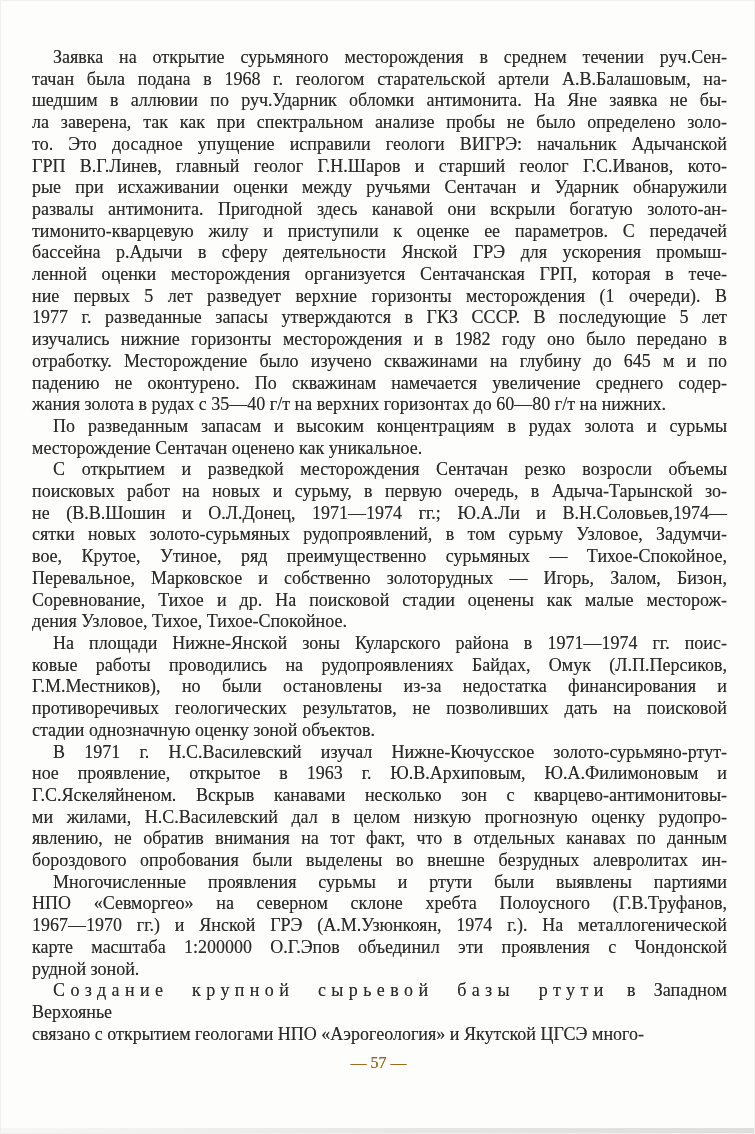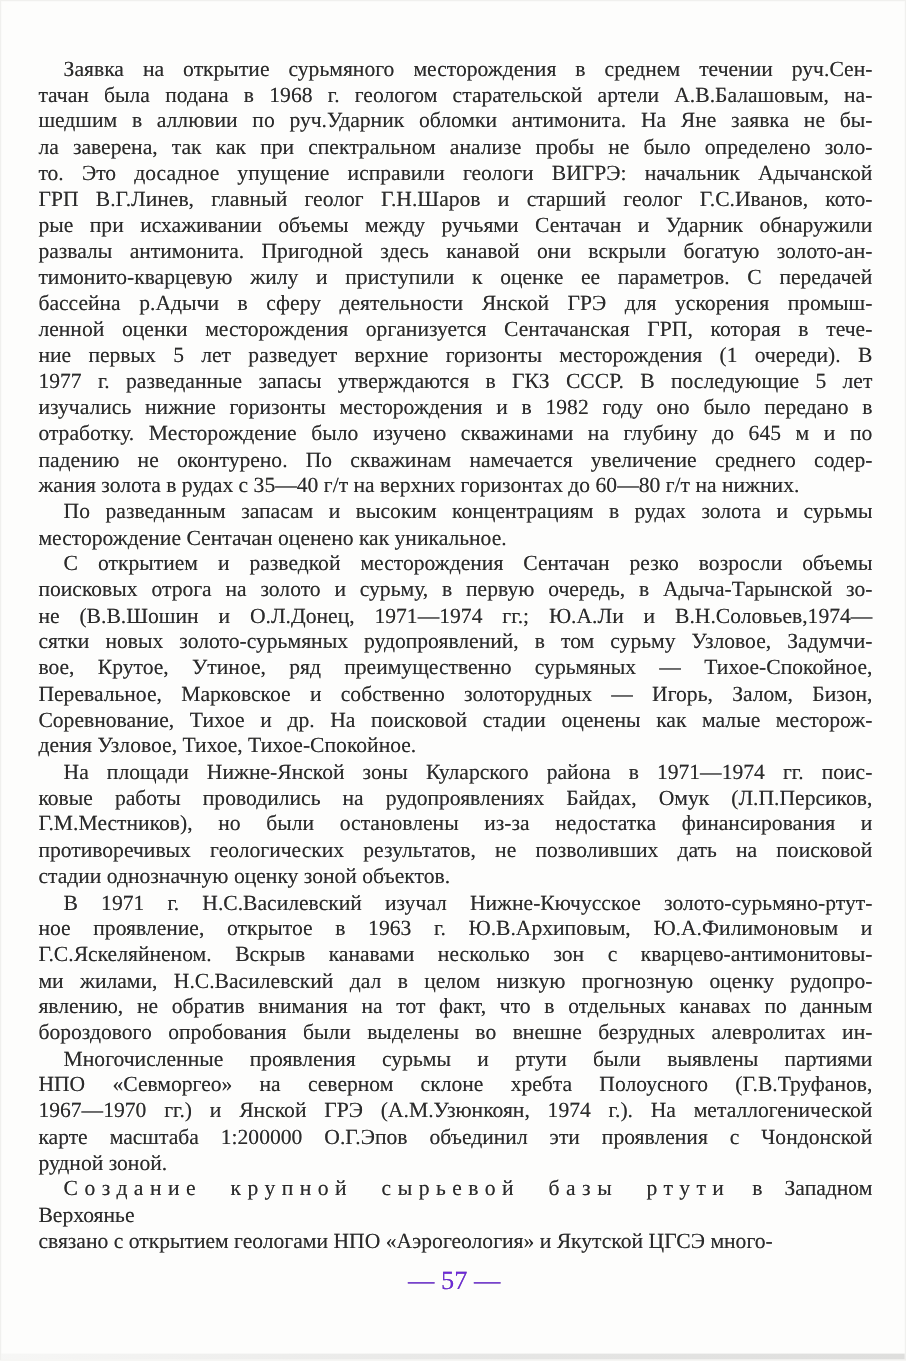--- a/index.html
+++ b/index.html
@@ -45,56 +45,56 @@
     overflow: visible;
     text-shadow: 0 0 0.4px rgba(40,40,40,0.55);
   }
   .line { white-space: normal; }
   .line.first { text-indent: 21px; }
   .line.last { text-align-last: left; -moz-text-align-last: left; }
   .spaced { letter-spacing: 0.30em; }
   .footer {
     margin-top: 9px;
     text-align: center;
-    font-size: 22px;
-    color: #6d28d9;
+    font-size: 16px;
+    color: #a16207;
     text-shadow: 0 0 0.4px rgba(40,40,40,0.5);
   }
 </style>
 </head>
 <body>
 
 <div class="page">
   <div class="text-block">
       <div class="para">
         <div class="line first">Заявка на открытие сурьмяного месторождения в среднем течении руч.Сен-</div>
         <div class="line">тачан была подана в 1968 г. геологом старательской артели А.В.Балашовым, на-</div>
         <div class="line">шедшим в аллювии по руч.Ударник обломки антимонита. На Яне заявка не бы-</div>
         <div class="line">ла заверена, так как при спектральном анализе пробы не было определено золо-</div>
         <div class="line">то. Это досадное упущение исправили геологи ВИГРЭ: начальник Адычанской</div>
         <div class="line">ГРП В.Г.Линев, главный геолог Г.Н.Шаров и старший геолог Г.С.Иванов, кото-</div>
-        <div class="line">рые при исхаживании объемы между ручьями Сентачан и Ударник обнаружили</div>
+        <div class="line">рые при исхаживании оценки между ручьями Сентачан и Ударник обнаружили</div>
         <div class="line">развалы антимонита. Пригодной здесь канавой они вскрыли богатую золото-ан-</div>
         <div class="line">тимонито-кварцевую жилу и приступили к оценке ее параметров. С передачей</div>
         <div class="line">бассейна р.Адычи в сферу деятельности Янской ГРЭ для ускорения промыш-</div>
         <div class="line">ленной оценки месторождения организуется Сентачанская ГРП, которая в тече-</div>
         <div class="line">ние первых 5 лет разведует верхние горизонты месторождения (1 очереди). В</div>
         <div class="line">1977 г. разведанные запасы утверждаются в ГКЗ СССР. В последующие 5 лет</div>
         <div class="line">изучались нижние горизонты месторождения и в 1982 году оно было передано в</div>
         <div class="line">отработку. Месторождение было изучено скважинами на глубину до 645 м и по</div>
         <div class="line">падению не оконтурено. По скважинам намечается увеличение среднего содер-</div>
         <div class="line last">жания золота в рудах с 35—40 г/т на верхних горизонтах до 60—80 г/т на нижних.</div>
       </div>
       <div class="para">
         <div class="line first">По разведанным запасам и высоким концентрациям в рудах золота и сурьмы</div>
         <div class="line last">месторождение Сентачан оценено как уникальное.</div>
       </div>
       <div class="para">
         <div class="line first">С открытием и разведкой месторождения Сентачан резко возросли объемы</div>
-        <div class="line">поисковых отрога на золото и сурьму, в первую очередь, в Адыча-Тарынской зо-</div>
+        <div class="line">поисковых работ на новых и сурьму, в первую очередь, в Адыча-Тарынской зо-</div>
         <div class="line">не (В.В.Шошин и О.Л.Донец, 1971—1974 гг.; Ю.А.Ли и В.Н.Соловьев,1974—</div>
         <div class="line">сятки новых золото-сурьмяных рудопроявлений, в том сурьму Узловое, Задумчи-</div>
         <div class="line">вое, Крутое, Утиное, ряд преимущественно сурьмяных — Тихое-Спокойное,</div>
         <div class="line">Перевальное, Марковское и собственно золоторудных — Игорь, Залом, Бизон,</div>
         <div class="line">Соревнование, Тихое и др. На поисковой стадии оценены как малые месторож-</div>
         <div class="line last">дения Узловое, Тихое, Тихое-Спокойное.</div>
       </div>
       <div class="para">
         <div class="line first">На площади Нижне-Янской зоны Куларского района в 1971—1974 гг. поис-</div>
         <div class="line">ковые работы проводились на рудопроявлениях Байдах, Омук (Л.П.Персиков,</div>

